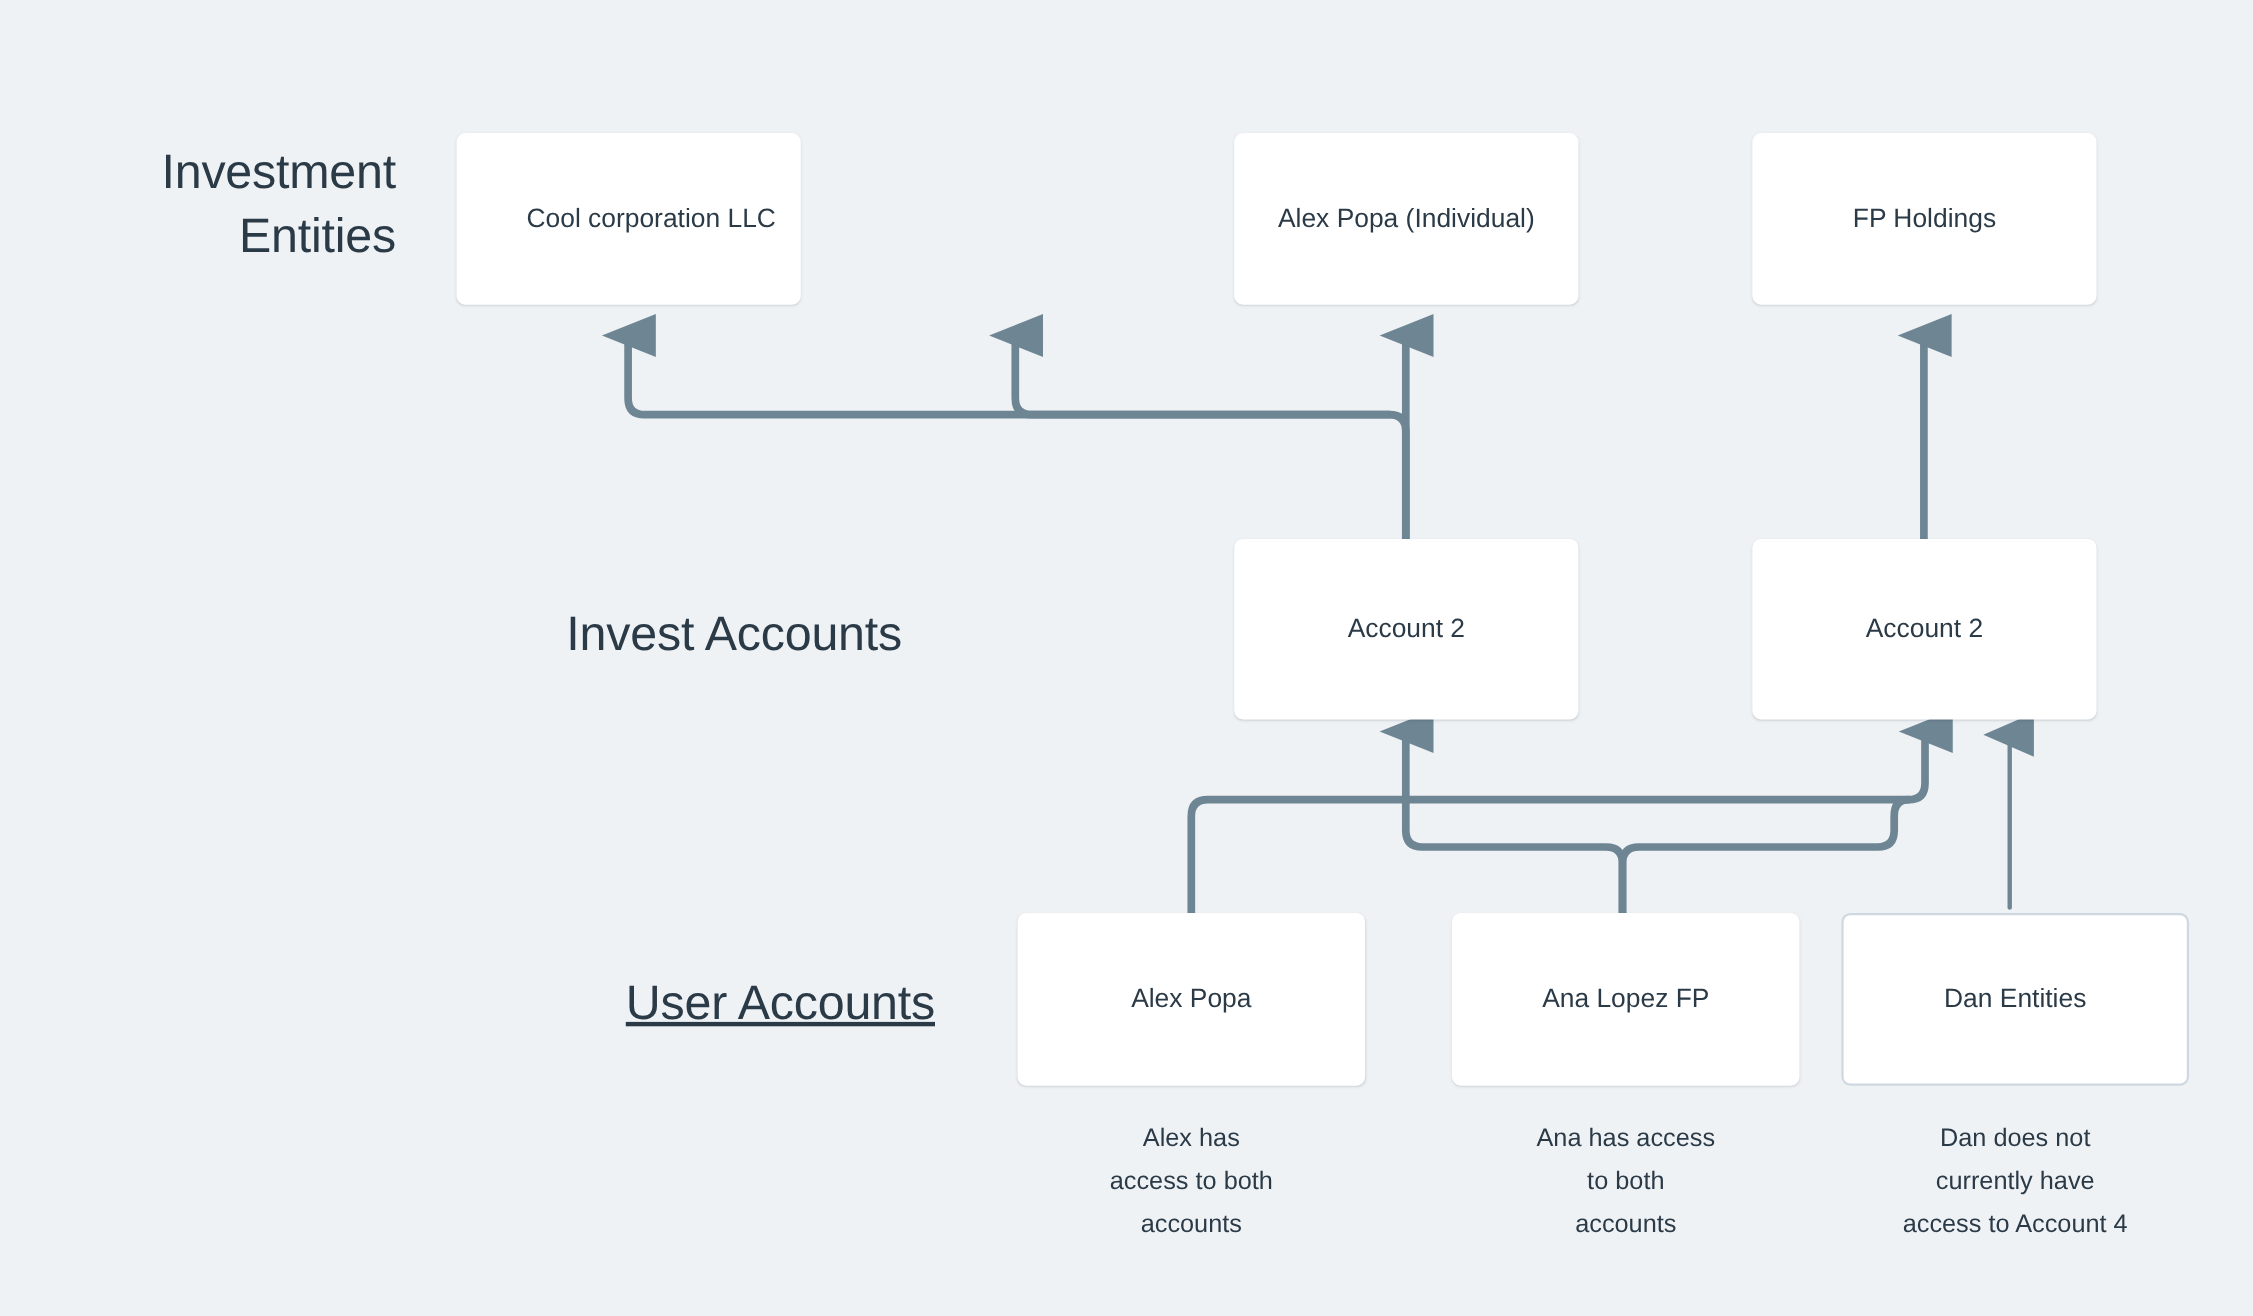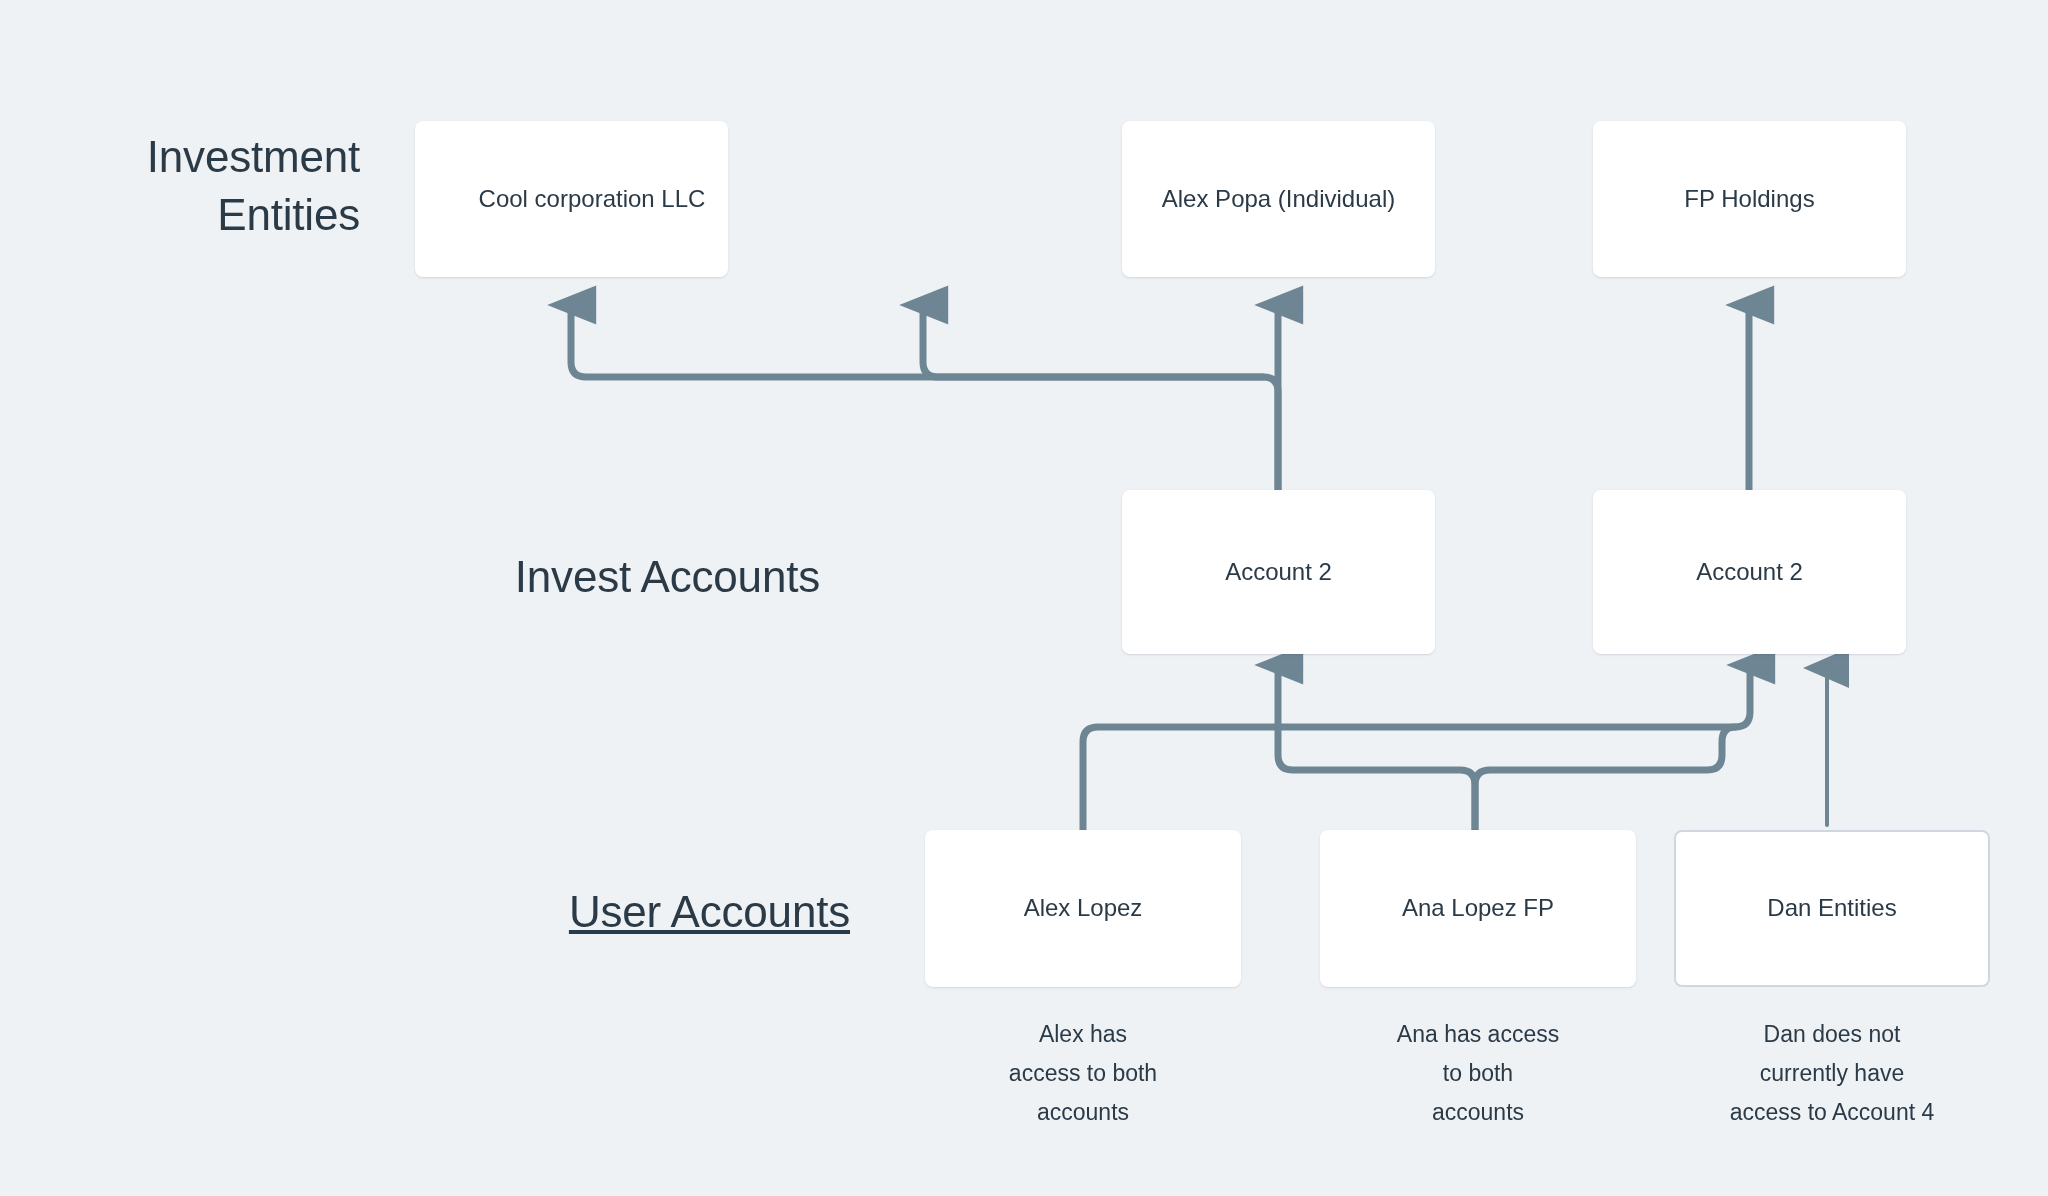--- a/index.html
+++ b/index.html
@@ -125,21 +125,21 @@
 
   <div class="node" style="left:1122px; top:490px; width:313px; height:164px;">
     <span class="node-label">Account 2</span>
   </div>
 
   <div class="node" style="left:1593px; top:490px; width:313px; height:164px;">
     <span class="node-label">Account 2</span>
   </div>
 
   <div class="node" style="left:925px; top:830px; width:316px; height:157px;">
-    <span class="node-label">Alex Lopez</span>
+    <span class="node-label">Alex Popa</span>
   </div>
 
   <div class="node" style="left:1320px; top:830px; width:316px; height:157px;align-items:center;">
     <span class="node-label">Ana Lopez FP</span>
   </div>
 
   <div class="node outlined" style="left:1674px; top:830px; width:316px; height:157px;">
     <span class="node-label">Dan Entities</span>
   </div>
 

